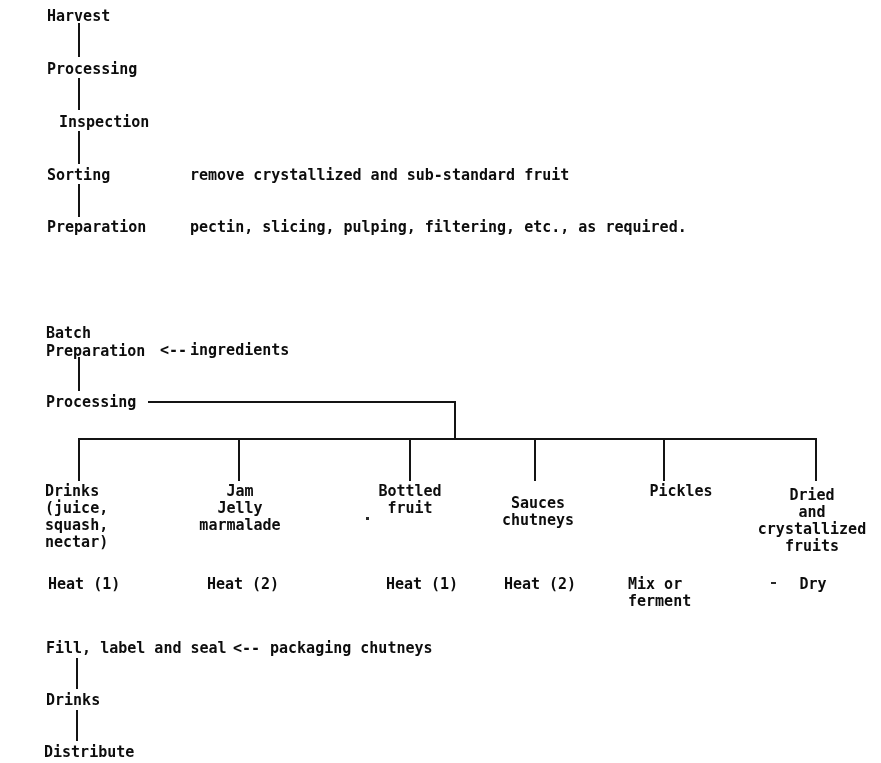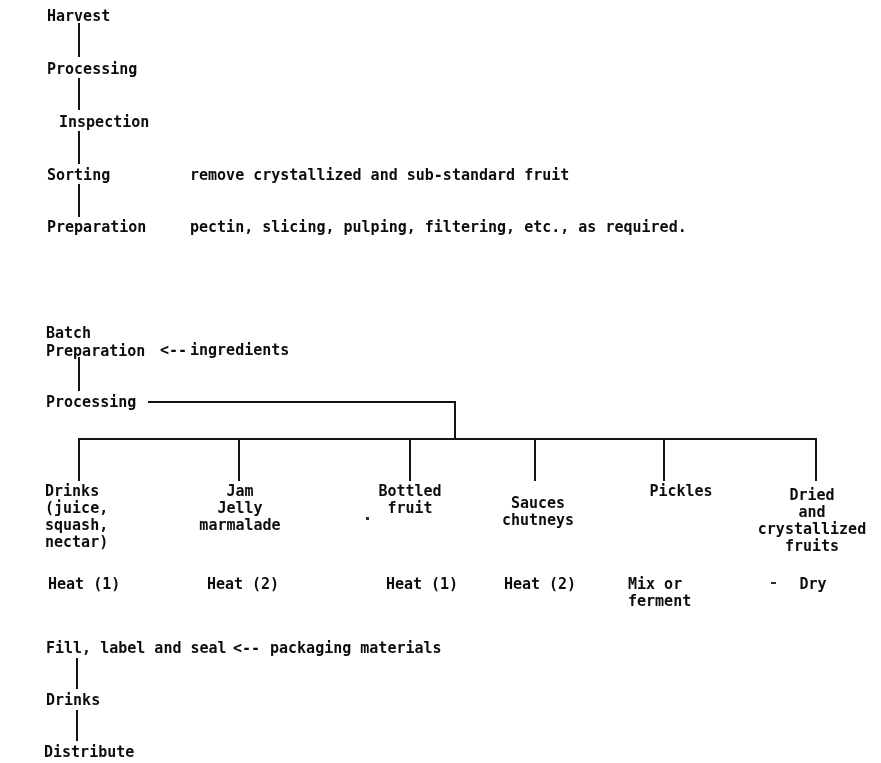--- a/index.html
+++ b/index.html
@@ -93,21 +93,21 @@
   <div class="lbl ctr" style="left:540px;top:576px;">Heat (2)</div>
   <div class="lbl" style="left:628px;top:576px;">Mix or
 ferment</div>
   <div class="lbl ctr" style="left:813px;top:576px;">Dry</div>
 
   <div class="speck" style="left:366px;top:517px;width:3px;height:3px;"></div>
   <div class="speck" style="left:771px;top:582px;width:5px;height:2px;"></div>
 
   <div class="lbl" style="left:46px;top:640px;">Fill, label and seal</div>
   <div class="lbl" style="left:233px;top:640px;">&lt;--</div>
-  <div class="lbl" style="left:270px;top:640px;">packaging materials</div>
+  <div class="lbl" style="left:270px;top:640px;">packaging chutneys</div>
   <div class="vline" style="left:76px;top:658px;height:31px;"></div>
 
   <div class="lbl" style="left:46px;top:692px;">Drinks</div>
   <div class="vline" style="left:76px;top:710px;height:31px;"></div>
 
   <div class="lbl" style="left:44px;top:744px;">Distribute</div>
 
 </div>
 
 </body></html>

